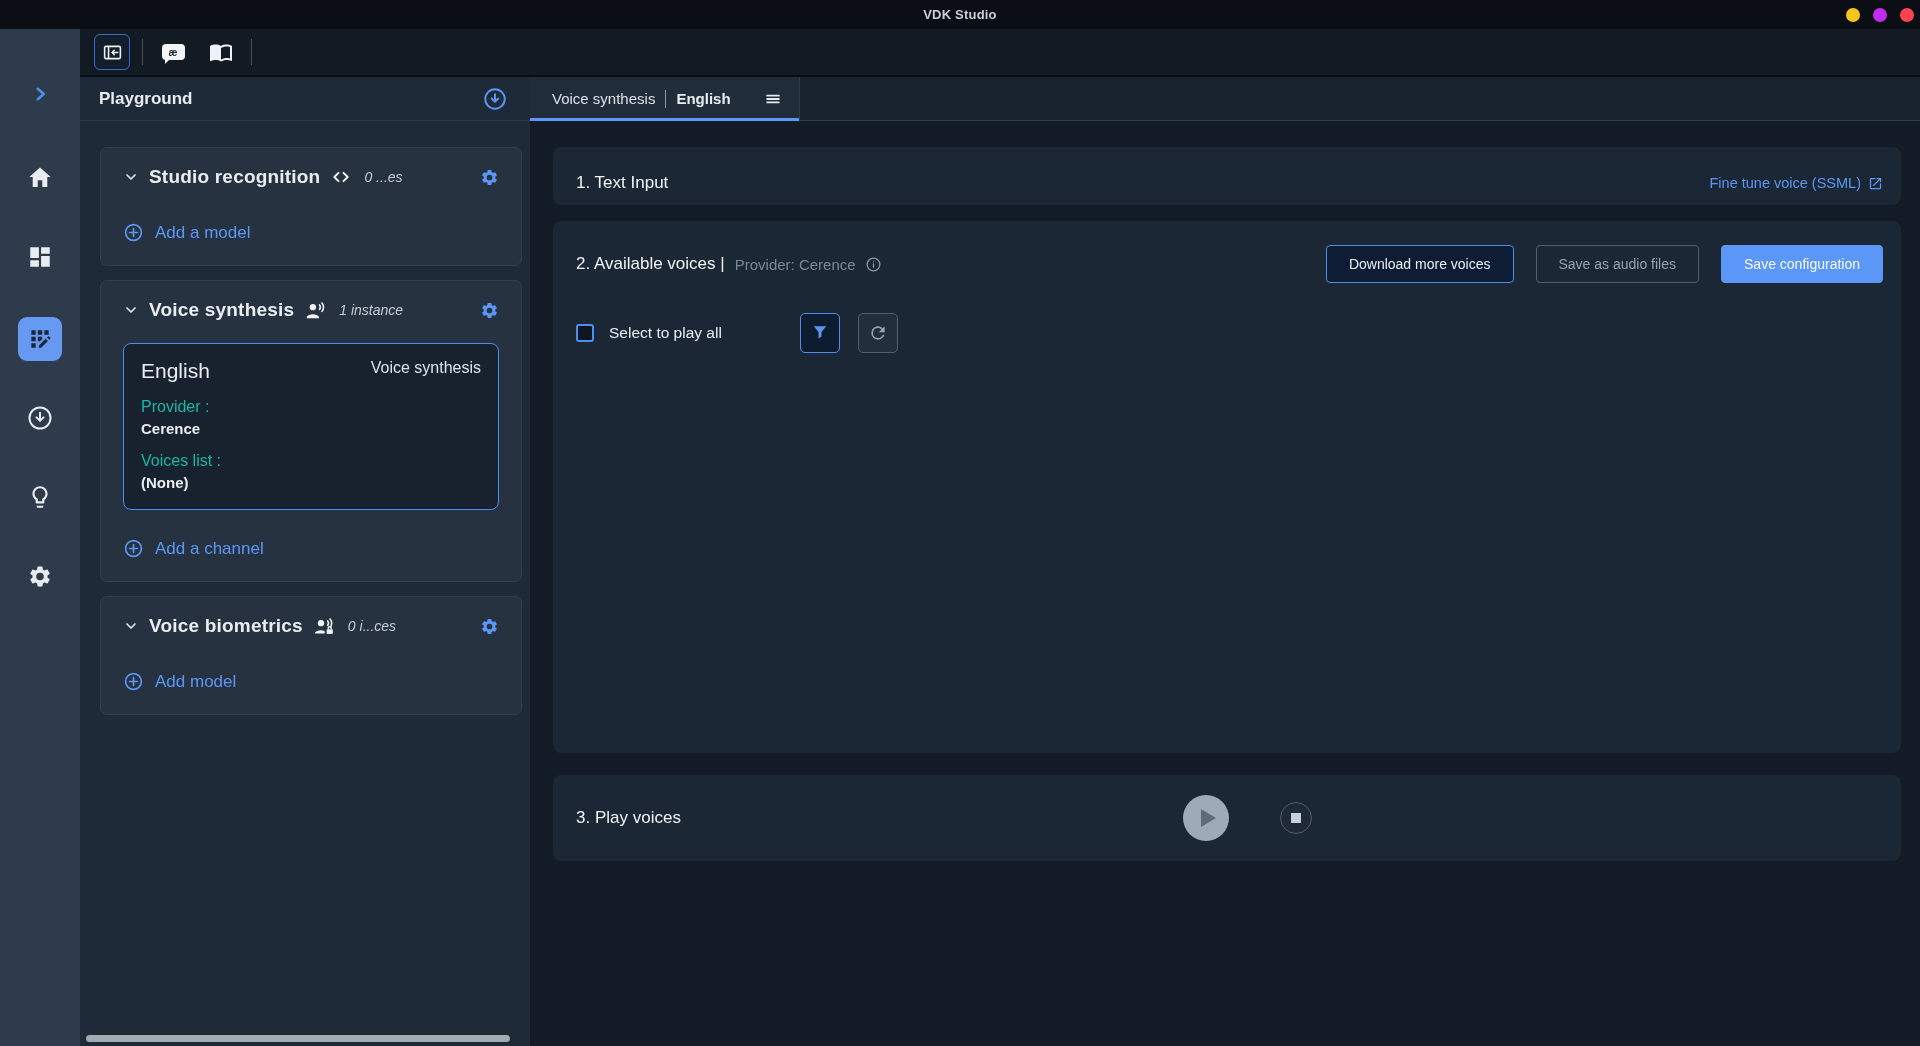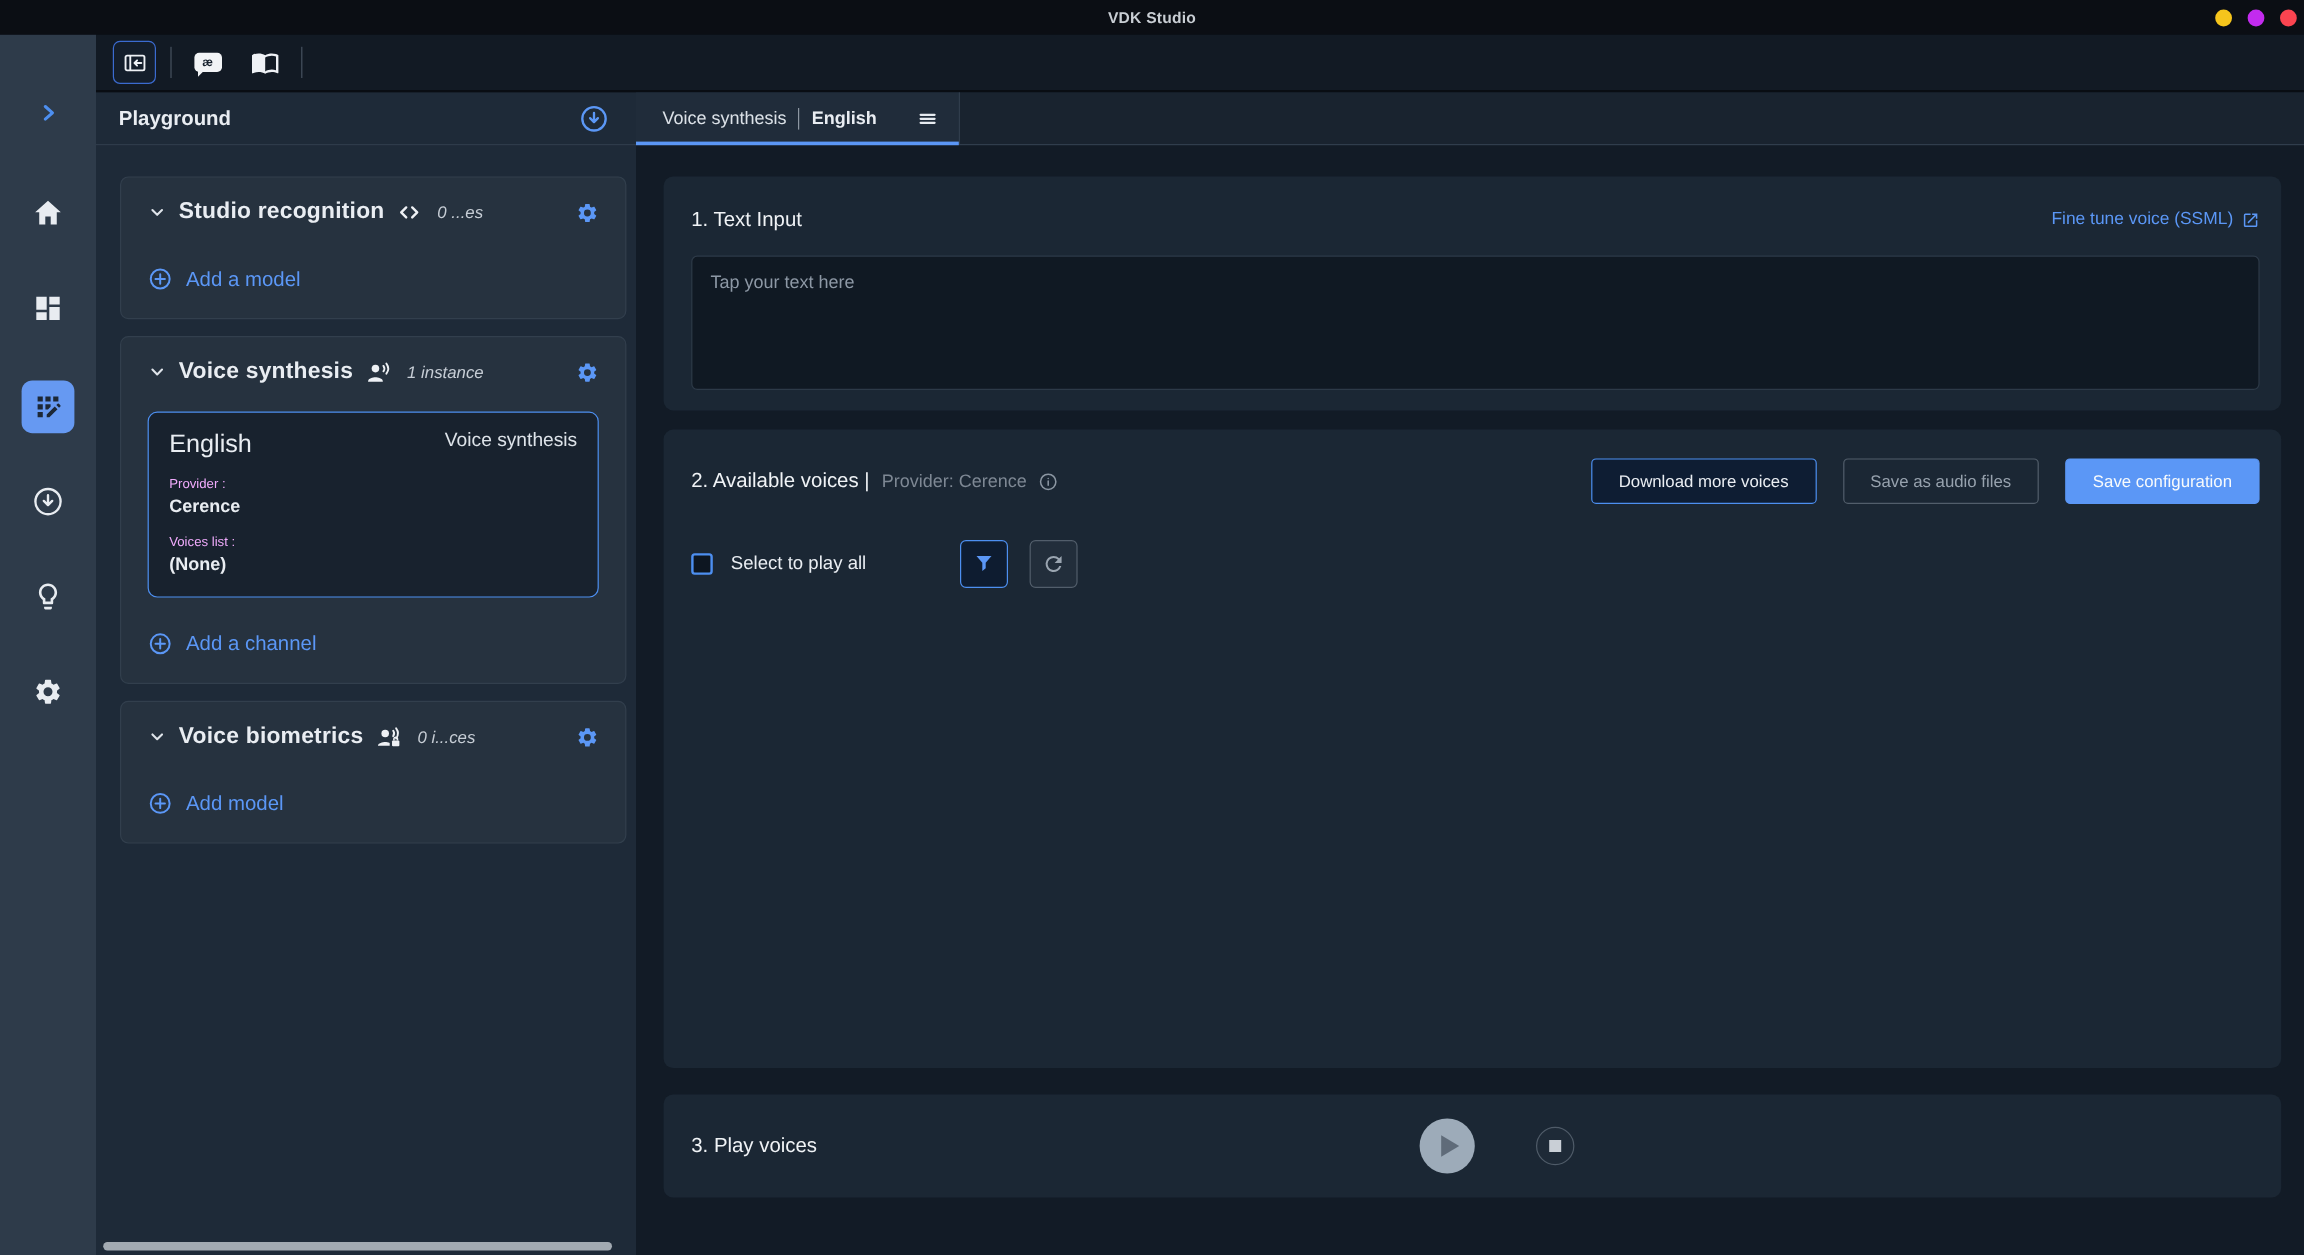--- a/index.html
+++ b/index.html
@@ -48,21 +48,21 @@
   .card-count{font-size:14px;color:#c6cdd5;margin-left:2px;white-space:nowrap;font-style:italic;}
   .card-gear{margin-left:auto;background:none;border:none;color:var(--accent);cursor:pointer;}
   .chev{color:#dfe4ea;background:none;border:none;cursor:pointer;display:flex;}
   .add-row{display:flex;align-items:center;gap:11px;color:var(--accent);background:none;border:none;
     cursor:pointer;font-size:17px;margin-top:34px;font-family:inherit;}
   .instance{margin-top:22px;background:var(--inner);border:1.5px solid var(--accent-border);
     border-radius:8px;padding:15px 17px 18px;cursor:pointer;}
   .inst-top{display:flex;align-items:flex-start;}
   .inst-name{font-size:21px;}
   .inst-type{margin-left:auto;font-size:16px;color:#dde3e9;}
-  .inst-label{font-size:11px;color:#f0abfc;margin-top:15px;}
+  .inst-label{font-size:16px;color:#14b8a6;margin-top:15px;}
   .inst-value{font-size:15px;font-weight:bold;margin-top:4px;}
   .hscroll{position:absolute;left:6px;bottom:4px;width:424px;height:7px;border-radius:4px;background:#a2aab2;}
   
   .main{position:absolute;left:530px;top:77px;width:1390px;height:969px;background:var(--main);}
   .tabbar{height:44px;background:var(--tabbar);border-bottom:1px solid #303d4c;display:flex;}
   .tab{width:270px;background:var(--tab-active);border-right:1px solid #303d4c;position:relative;
     display:flex;align-items:center;gap:10px;padding:0 16px 0 22px;cursor:pointer;}
   .tab::after{content:"";position:absolute;left:0;right:0;bottom:-1px;height:3px;background:var(--accent);}
   .tab-cat{font-size:15px;color:#dbe1e7;}
   .tab-div{width:1px;height:18px;background:#8d97a2;}
@@ -357,21 +357,20 @@
         <span class="sec-title">1. Text Input</span>
         <button class="ssml-link">
           <span>Fine tune voice (SSML)</span>
           <span>
             <svg width="15" height="15" viewBox="0 0 24 24" fill="currentColor">
                 <path d="M19 19H5V5h7V3H5a2 2 0 0 0-2 2v14a2 2 0 0 0 2 2h14a2 2 0 0 0 2-2v-7h-2v7zM14 3v2h3.59l-9.83 9.83 1.41 1.41L19 6.41V10h2V3h-7z"></path>
               </svg>
           </span>
         </button>
       </div>
-      <textarea class="tts" placeholder="Tap your text here" style=""></textarea>
     </div>
 
     <div class="section sec2">
       <div class="sec-head-row">
         <span class="sec-title">2. Available voices |</span>
         <span class="prov">Provider: Cerence</span>
         <button class="info-btn">
           <svg width="17" height="17" viewBox="0 0 24 24" fill="none" stroke="currentColor" stroke-width="1.8">
               <circle cx="12" cy="12" r="9"></circle>
               <path d="M12 8v.2M12 11v5" stroke-linecap="round"></path>

